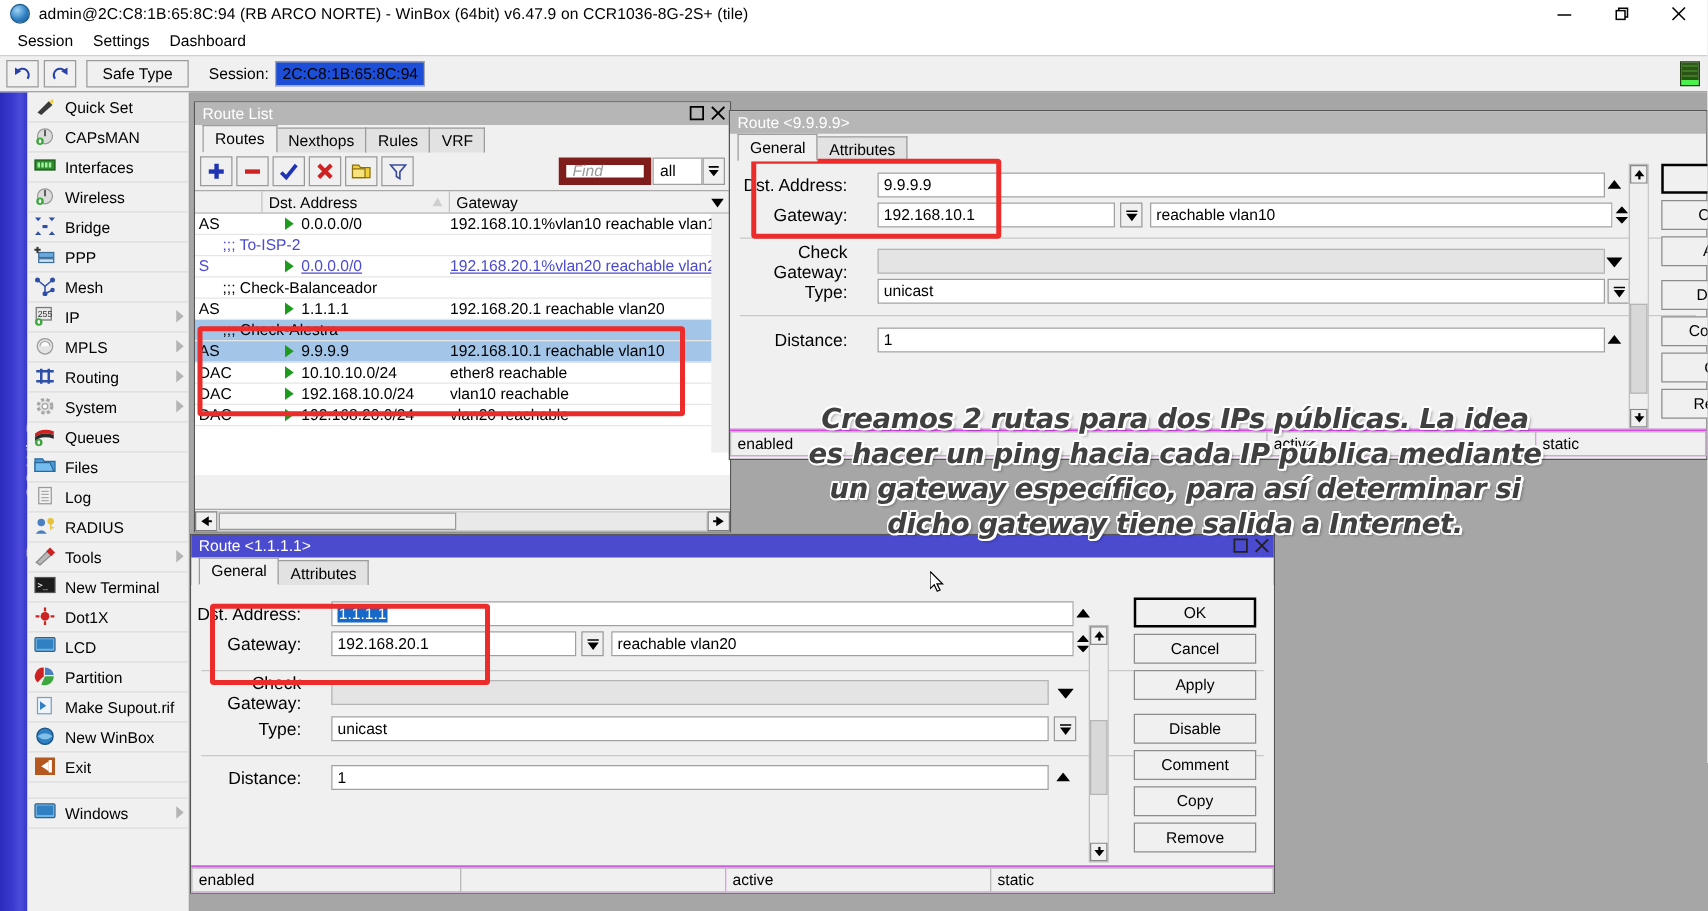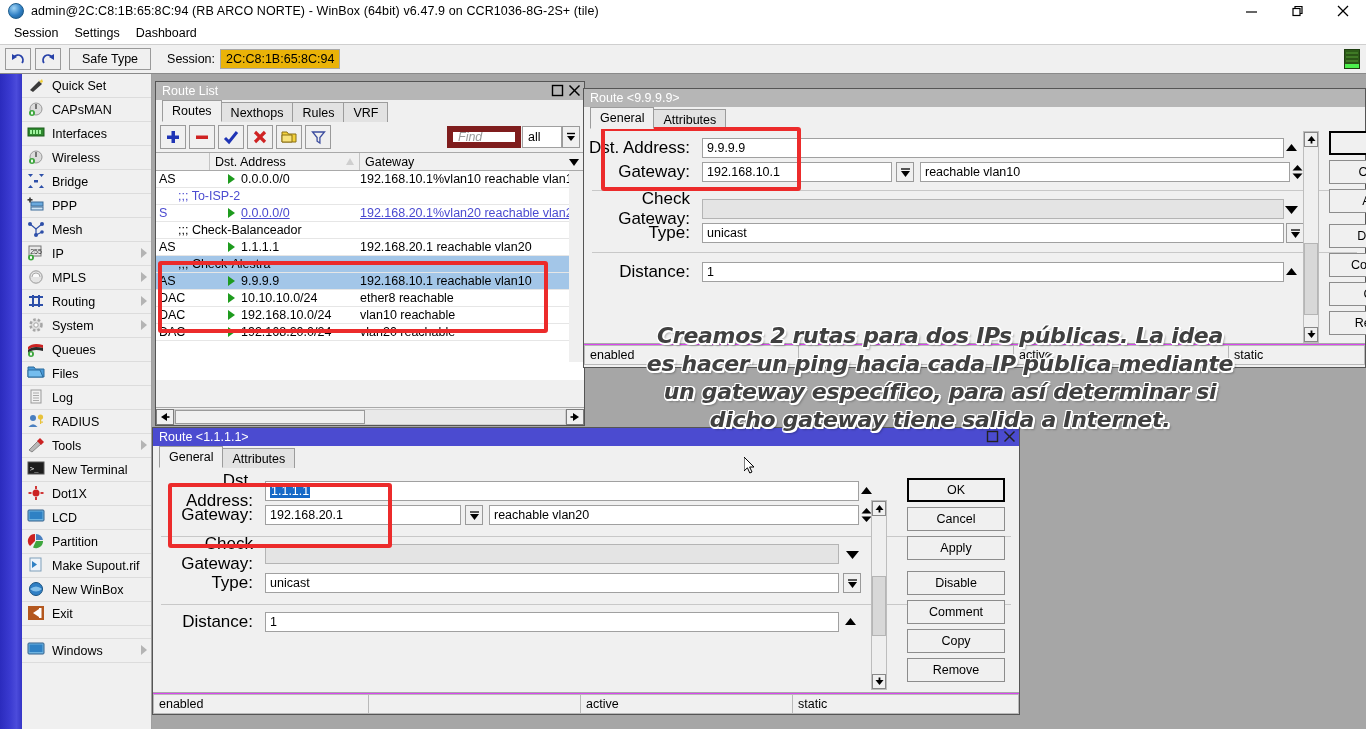--- a/index.html
+++ b/index.html
@@ -51,21 +51,21 @@
     display: flex; align-items: center; justify-content: center; margin-right: 4px;
     font-size: 14px; color: #1a3f8f;
   }
   .tb-safemode {
     height: 22px; padding: 0 12px; background: #f0f0f0; border: 1px solid #9a9a9a;
     display: flex; align-items: center; justify-content: center; margin-right: 16px;
     margin-left: 4px; font-size: 12.5px;
   }
   .tb-session-label { font-size: 12.5px; margin-right: 5px; }
   .tb-session-val {
-    height: 20px; padding: 1px 5px; background: #eab308; border: 1px solid #a9a9a9;
+    height: 20px; padding: 1px 5px; background: #1d4ed8; border: 1px solid #a9a9a9;
     display: flex; align-items: center; font-size: 12.5px;
   }
   .tb-right-icon {
     position: absolute; right: 6px; top: 4px; width: 16px; height: 20px;
     background: linear-gradient(#2d5c18 0%, #2d5c18 78%, #4cf04c 78%, #4cf04c 100%);
     border: 1px solid #1e3e10;
   }
   .tb-right-icon::after {
     content: ""; position: absolute; left: 1px; top: 2px; right: 1px; height: 12px;
     background: repeating-linear-gradient(#3f7a25 0 2px, #2a5416 2px 4px);
@@ -200,21 +200,21 @@
     position: absolute; right: 0; top: 0; width: 15px; bottom: 18px; background: #efefef;
   }
 
   
   #route-999 { left: 583px; top: 88px; width: 783px; height: 280px; }
   
   #route-111 { left: 152px; top: 427px; width: 868px; height: 288px; }
 
   .dlg-body { position: relative; background: #f0f0f0; }
   .frm-row { display: flex; align-items: center; height: 22px; margin-bottom: 2px; position: relative; }
-  .frm-lbl { text-align: right; font-size: 17px; padding-right: 12px; }
+  .frm-lbl { text-align: right; font-size: 14px; padding-right: 24px; }
   .inp {
     height: 20px; border: 1px solid #a0a0a0; background: #fff; display: flex; align-items: center;
     padding-left: 4px; font-size: 12.5px; color: #000;
   }
   .inp.dis { background: #e4e4e4; border: 1px solid #b4b4b4; }
   .sel-text { background: #1669c7; color: #fff; padding: 0 1px; }
   .dropbtn {
     width: 18px; height: 20px; border: 1px solid #9a9a9a; background: #f0f0f0;
     display: flex; align-items: center; justify-content: center; font-size: 10px;
   }

